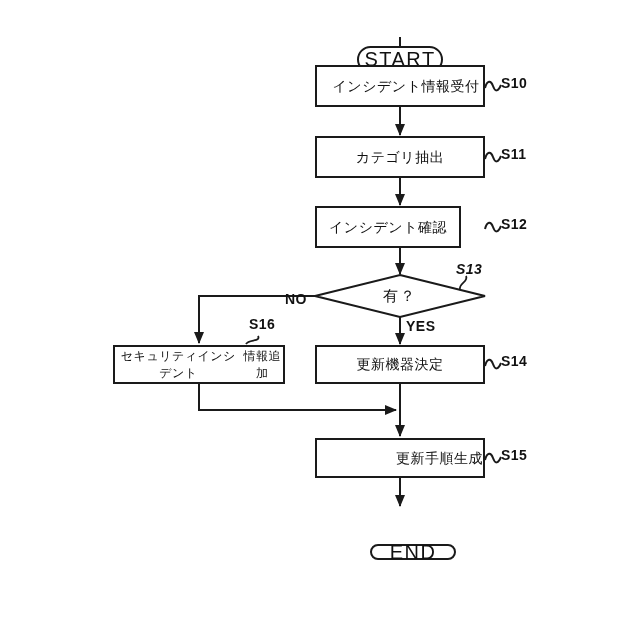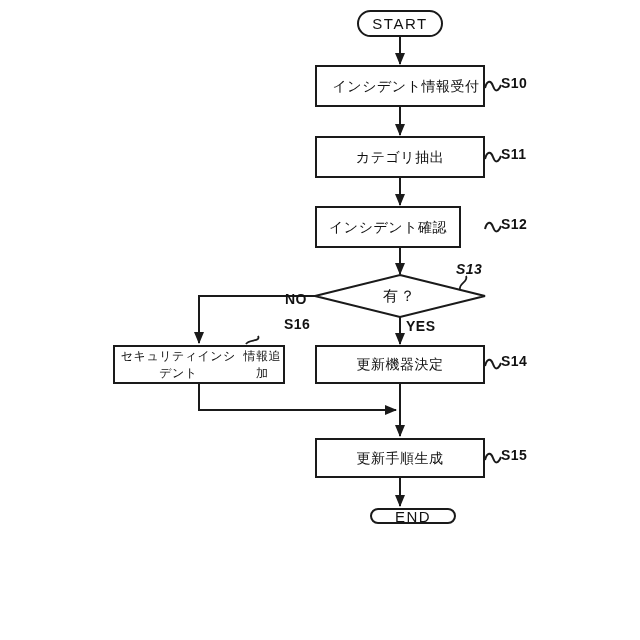--- a/index.html
+++ b/index.html
@@ -32,23 +32,24 @@
   }
   .process {
     border: 2px solid #1a1a1a;
     font-size: 14px;
     letter-spacing: 0.5px;
     line-height: 1.3;
   }
   .terminal {
     border: 2px solid #1a1a1a;
     border-radius: 999px;
-    font-size: 15px;
+    font-size: 20px;
     letter-spacing: 1.5px;
     font-weight: 500;
+    margin-top: 36px;
   }
   .decision-label {
     position: absolute;
     box-sizing: border-box;
     display: flex;
     align-items: center;
     justify-content: center;
     background: transparent;
     font-size: 15px;
     letter-spacing: 2px;
@@ -131,32 +132,32 @@
 
   <div class="node process" style="left:315px; top:345px; width:170px; height:39px;">
     <span>更新機器決定</span>
   </div>
 
   <div class="node process two-line" style="left:113px; top:345px; width:172px; height:39px;">
     <span>セキュリティインシデント</span>
     <span>情報追加</span>
   </div>
 
-  <div class="node process" style="left:315px; top:438px; width:170px; height:40px;">
+  <div class="node process" style="left:315px; top:438px; width:170px; height:40px;justify-content:flex-end;">
     <span>更新手順生成</span>
   </div>
 
   <div class="decision-label" style="left:315px; top:275px; width:170px; height:42px;">
     <span>有？</span>
   </div>
 
   <div class="step-label" style="left:501px; top:75px;">S10</div>
   <div class="step-label" style="left:501px; top:146px;">S11</div>
   <div class="step-label" style="left:501px; top:216px;">S12</div>
   <div class="step-label" style="left:456px; top:261px;font-style:italic;">S13</div>
   <div class="step-label" style="left:501px; top:353px;">S14</div>
   <div class="step-label" style="left:501px; top:447px;">S15</div>
-  <div class="step-label" style="left:249px; top:316px;margin-left:35px;">S16</div>
+  <div class="step-label" style="left:249px; top:316px;">S16</div>
 
   <div class="branch-label" style="left:285px; top:291px;">NO</div>
   <div class="branch-label" style="left:406px; top:318px;">YES</div>
 
 </div>
 
 </body></html>

